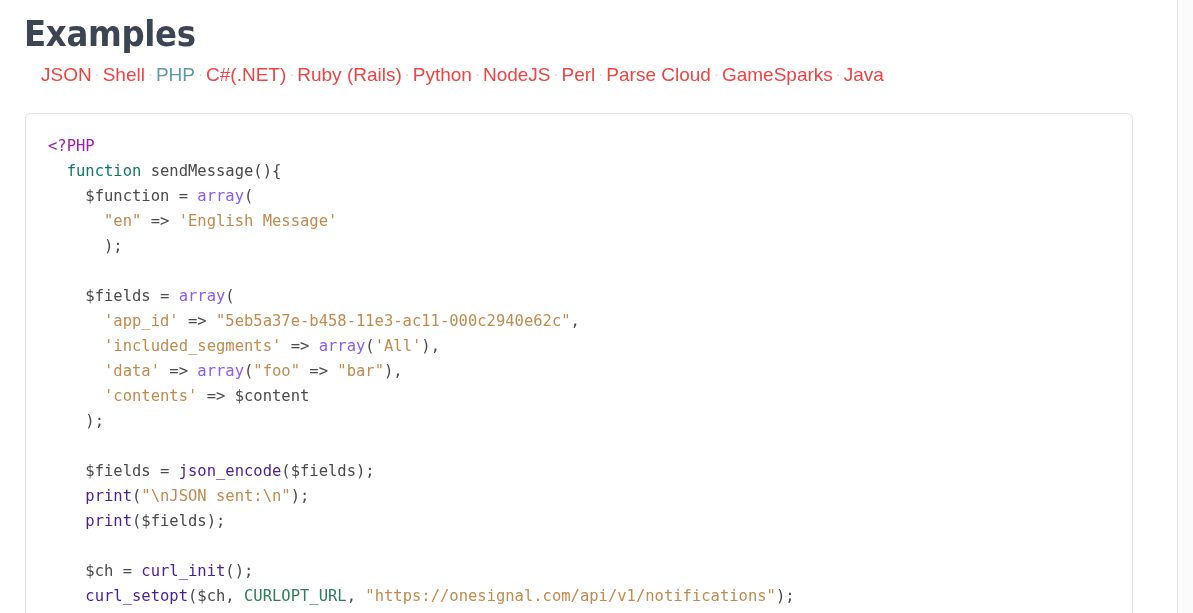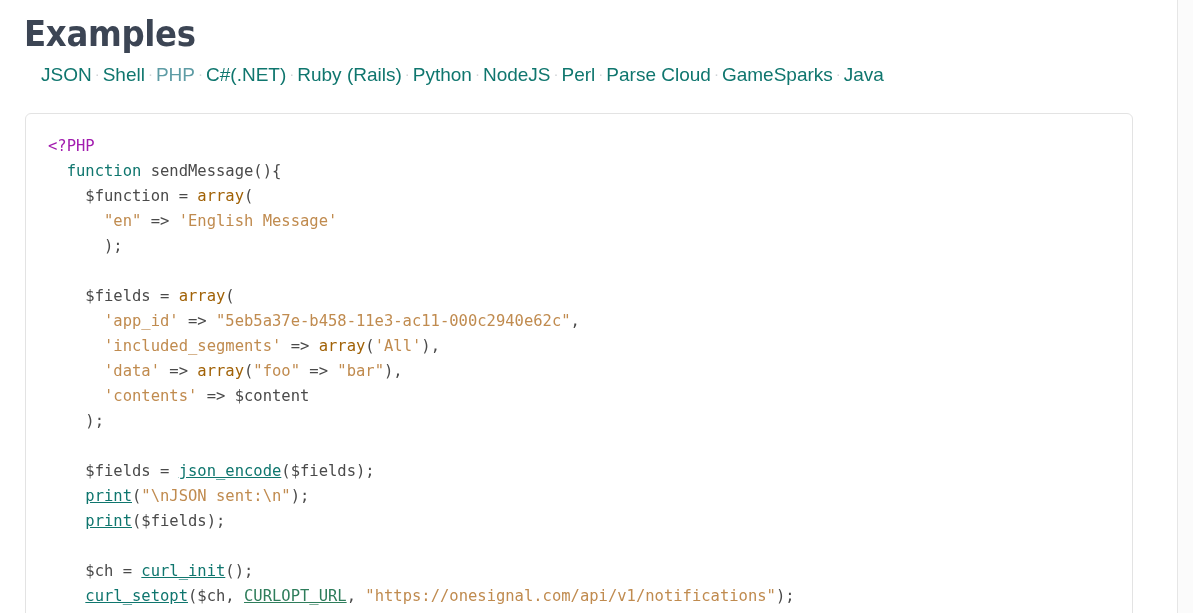--- a/index.html
+++ b/index.html
@@ -68,21 +68,21 @@
 
   
   .lang-tabs {
     padding: 11px 0 0 41px;
     font-size: 19px;
     line-height: 1.1;
     color: #b8bcc0;
     white-space: nowrap;
   }
   .lang-tab {
-    color: #0f766e;
+    color: #ef4444;
     text-decoration: none;
     cursor: pointer;
   }
   .lang-tab.active {
     color: #5e9ca5;
     font-weight: normal;
   }
   .lang-sep {
     color: #cfd3d6;
     padding: 0 3px;
@@ -112,24 +112,24 @@
     font-size: 15.5px;
     line-height: 25px;
     color: #4a4a4a;
     white-space: pre;
     tab-size: 2;
   }
 
   
   .tok-default  { color: #4a4a4a; text-align: center; }
   .tok-keyword  { color: #0f766e; }
-  .tok-function { color: #0f766e; text-decoration: underline; }
-  .tok-builtin  { color: #a16207; text-align: right; }
+  .tok-function { color: #4c1d95; }
+  .tok-builtin  { color: #8b5cf6; text-align: right; }
   .tok-string   { color: #c08b4f; }
-  .tok-const    { color: #2e7d5b; text-decoration: underline; }
+  .tok-const    { color: #2e7d5b; }
   .tok-tag      { color: #a21caf; }
 </style>
 </head>
 <body>
 
 <div id="page">
 
   <div id="content">
 
     <h1 class="page-title">Examples</h1>

